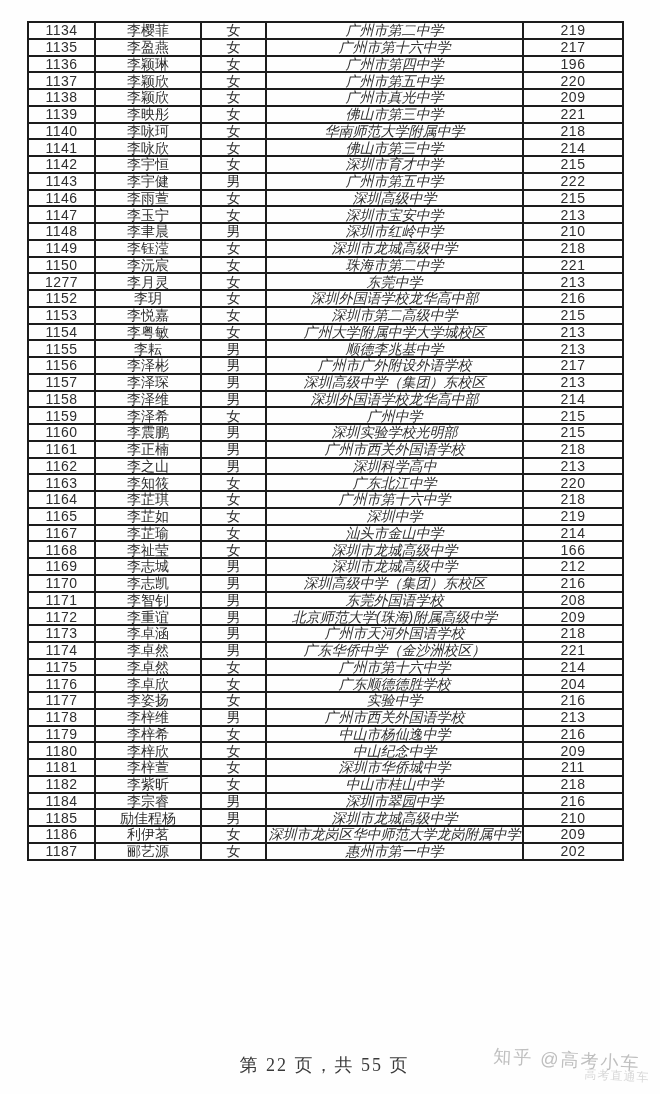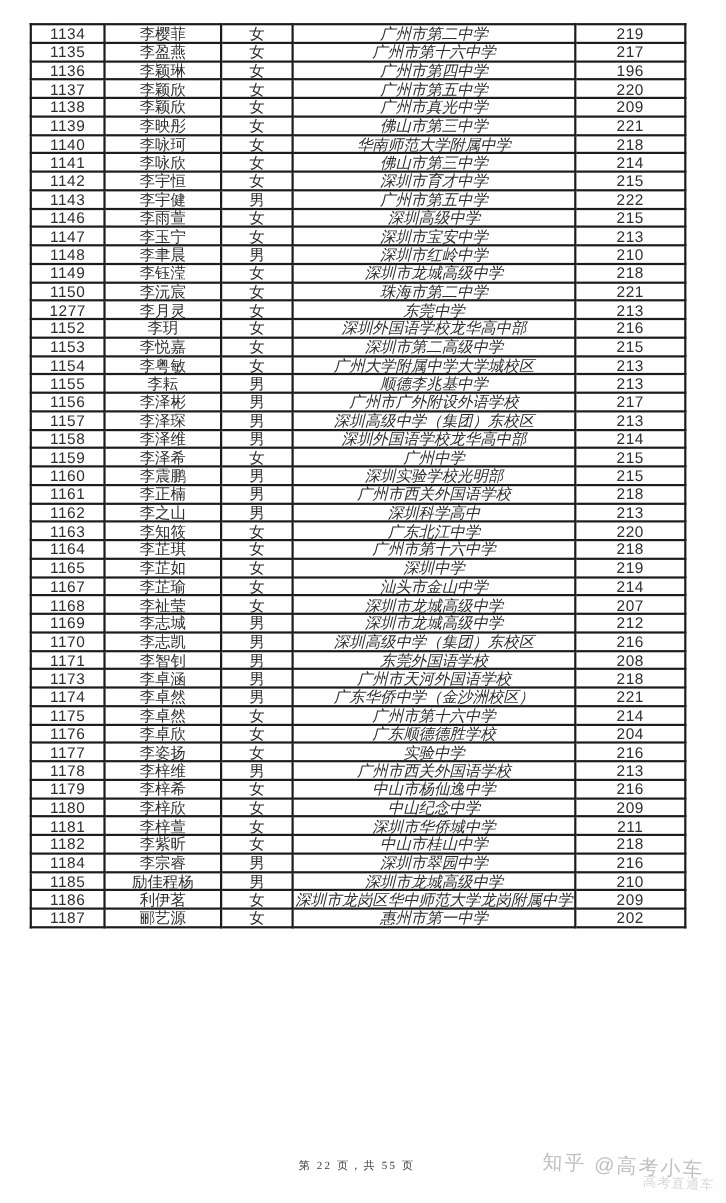--- a/index.html
+++ b/index.html
@@ -37,21 +37,21 @@
   td.cell-name, td.cell-gender, td.cell-school { font-size: 14px; }
   td.cell-school .school-text { display: inline-block; white-space: nowrap; font-style: italic; }
   td.cell-score { font-size: 13px; letter-spacing: 0.5px; }
   .footer {
     position: absolute;
     left: 27px;
     top: 1053px;
     width: 595px;
     text-align: center;
     font-family: "Liberation Serif", serif;
-    font-size: 10px;
+    font-size: 18px;
     color: #3a3a3a;
     letter-spacing: 2px;
   }
   .watermark-primary {
     position: absolute;
     left: 494px;
     top: 1044px;
     font-size: 18px;
     color: #bfbfbf;
     letter-spacing: 2px;
@@ -302,21 +302,21 @@
           <td class="cell-name">李芷瑜</td>
           <td class="cell-gender">女</td>
           <td class="cell-school"><span class="school-text">汕头市金山中学</span></td>
           <td class="cell-score">214</td>
         </tr>
         <tr>
           <td class="cell-id">1168</td>
           <td class="cell-name">李祉莹</td>
           <td class="cell-gender">女</td>
           <td class="cell-school"><span class="school-text">深圳市龙城高级中学</span></td>
-          <td class="cell-score">207</td>
+          <td class="cell-score">166</td>
         </tr>
         <tr>
           <td class="cell-id">1169</td>
           <td class="cell-name">李志城</td>
           <td class="cell-gender">男</td>
           <td class="cell-school"><span class="school-text">深圳市龙城高级中学</span></td>
           <td class="cell-score">212</td>
         </tr>
         <tr>
           <td class="cell-id">1170</td>
@@ -326,20 +326,27 @@
           <td class="cell-score">216</td>
         </tr>
         <tr>
           <td class="cell-id">1171</td>
           <td class="cell-name">李智钊</td>
           <td class="cell-gender">男</td>
           <td class="cell-school"><span class="school-text">东莞外国语学校</span></td>
           <td class="cell-score">208</td>
         </tr>
         <tr>
+          <td class="cell-id">1172</td>
+          <td class="cell-name">李重谊</td>
+          <td class="cell-gender">男</td>
+          <td class="cell-school"><span class="school-text">北京师范大学(珠海)附属高级中学</span></td>
+          <td class="cell-score">209</td>
+        </tr>
+        <tr>
           <td class="cell-id">1173</td>
           <td class="cell-name">李卓涵</td>
           <td class="cell-gender">男</td>
           <td class="cell-school"><span class="school-text">广州市天河外国语学校</span></td>
           <td class="cell-score">218</td>
         </tr>
         <tr>
           <td class="cell-id">1174</td>
           <td class="cell-name">李卓然</td>
           <td class="cell-gender">男</td>

